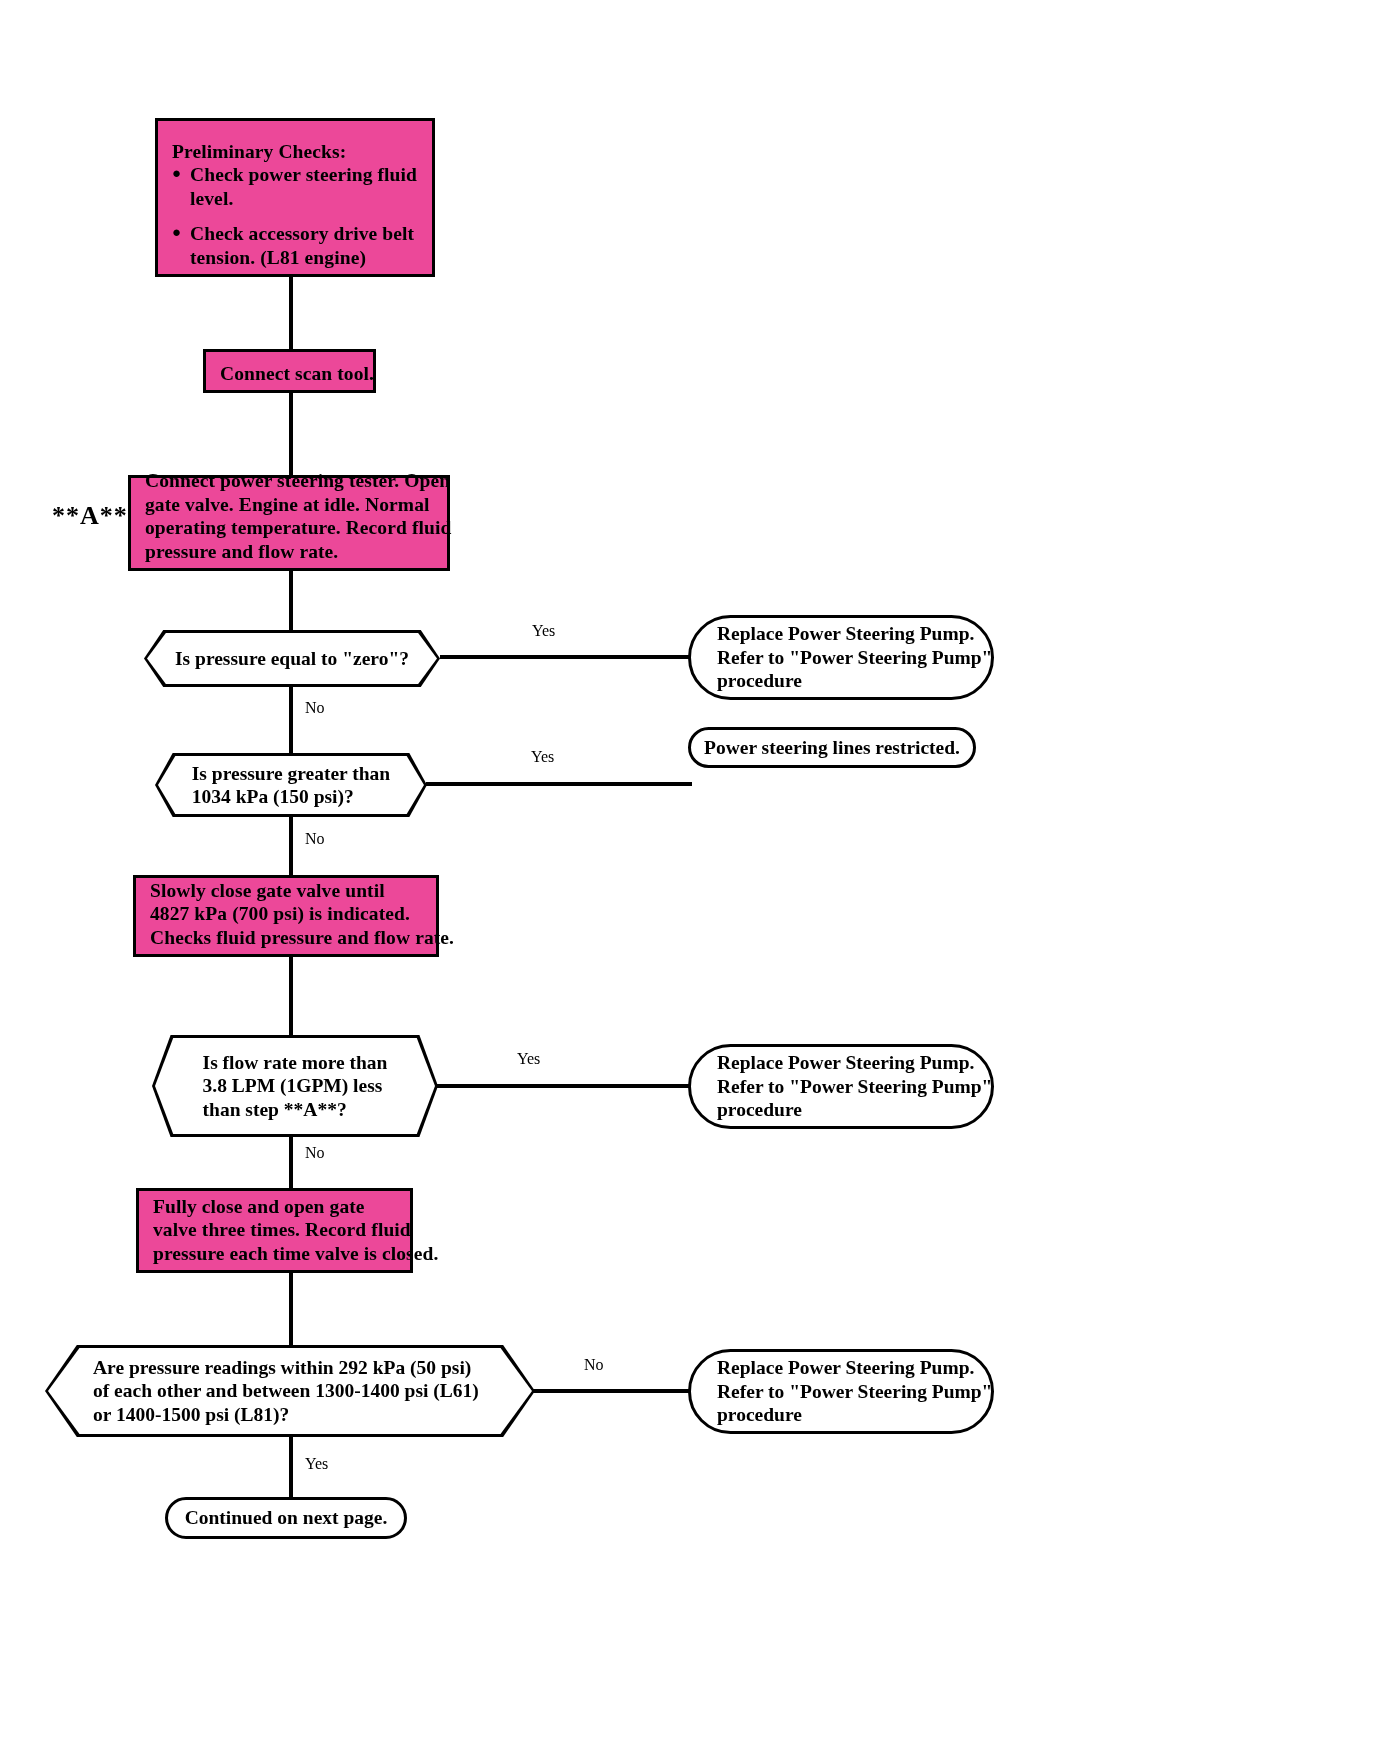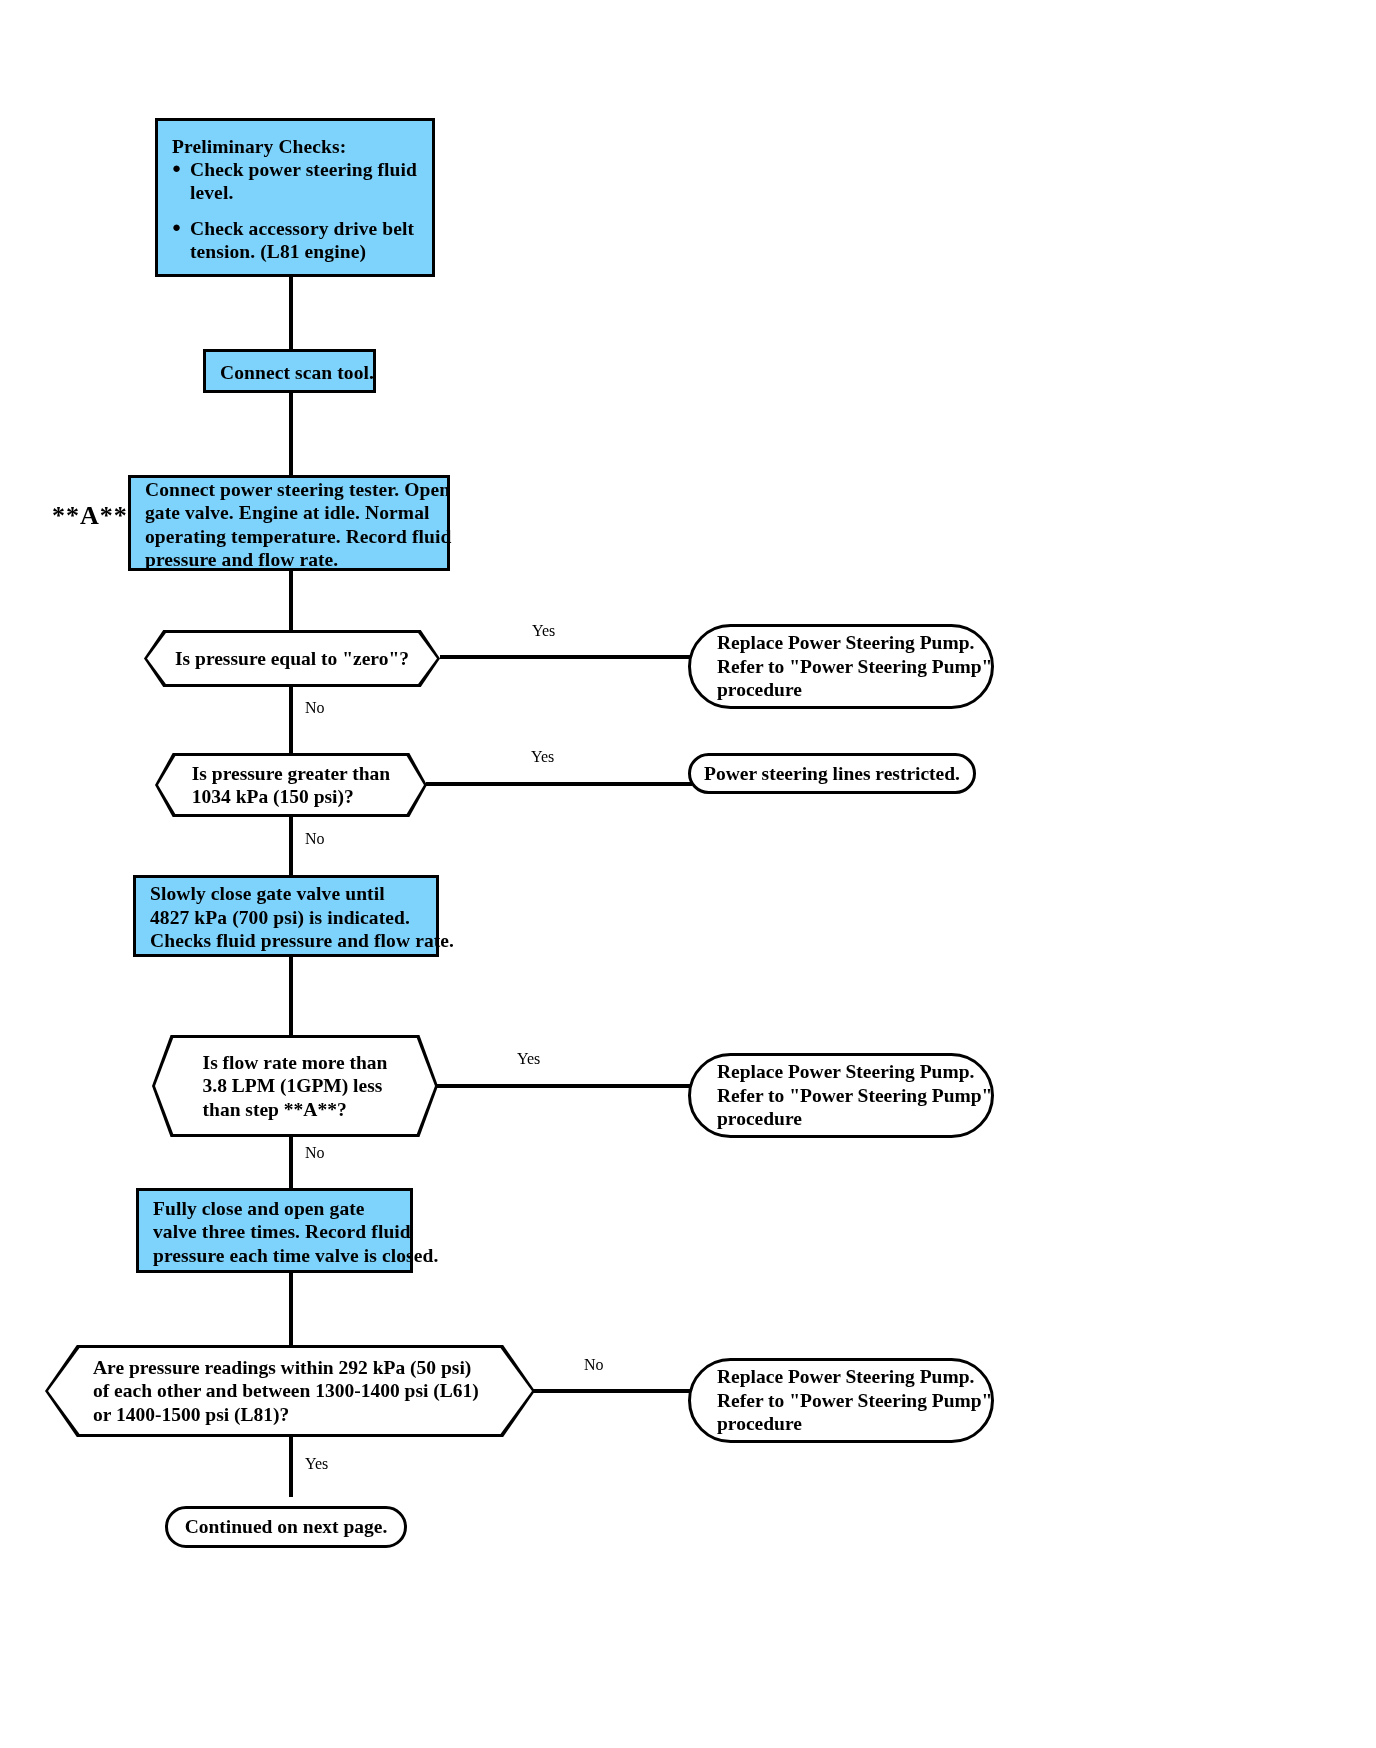--- a/index.html
+++ b/index.html
@@ -24,40 +24,40 @@
   .node {
     position: absolute;
     box-sizing: border-box;
     display: flex;
     align-items: center;
   }
 
   
   .proc {
     border: 3px solid #000;
-    background: #7dd3fc;
+    background: #ec4899;
     padding: 8px 10px 5px 14px;
     font-size: 19.5px;
     line-height: 1.20;
     font-weight: 700;
     letter-spacing: 0.1px;
+    align-items: flex-end;
   }
   .proc .txt { width: 100%; }
   .proc .line { display: block; white-space: pre; }
 
   
   .term {
     border: 3.5px solid #000;
     background: #fff;
     border-radius: 999px;
     padding: 9px 26px;
     font-size: 19.5px;
     line-height: 1.22;
     font-weight: 700;
-    margin-top: 9px;
   }
   .term .line { display: block; white-space: pre; }
   .term.center { justify-content: center; text-align: center; }
 
   
   .hex {
     position: absolute;
     box-sizing: border-box;
   }
   .hex .hexbg {
@@ -222,21 +222,21 @@
       <div class="inner">
     <span class="line">Is pressure greater than</span>
     <span class="line">1034 kPa (150 psi)?</span>
   </div>
     </div>
 </div>
 
 <div class="elabel" style="left:531px; top:748px;">Yes</div>
 <div class="elabel" style="left:305px; top:830px;">No</div>
 
-<div class="node term center" style="left:688px; top:744px; width:288px; height:41px;">
+<div class="node term center" style="left:688px; top:727px; width:288px; height:41px;">
   <div class="txt" style="text-align:center;">
     <span class="line">Power steering lines restricted.</span>
   </div>
 </div>
 
 <div class="node proc" style="left:133px; top:875px; width:306px; height:82px;">
   <div class="txt">
     <span class="line">Slowly close gate valve until</span>
     <span class="line">4827 kPa (700 psi) is indicated.</span>
     <span class="line">Checks fluid pressure and flow rate.</span>

